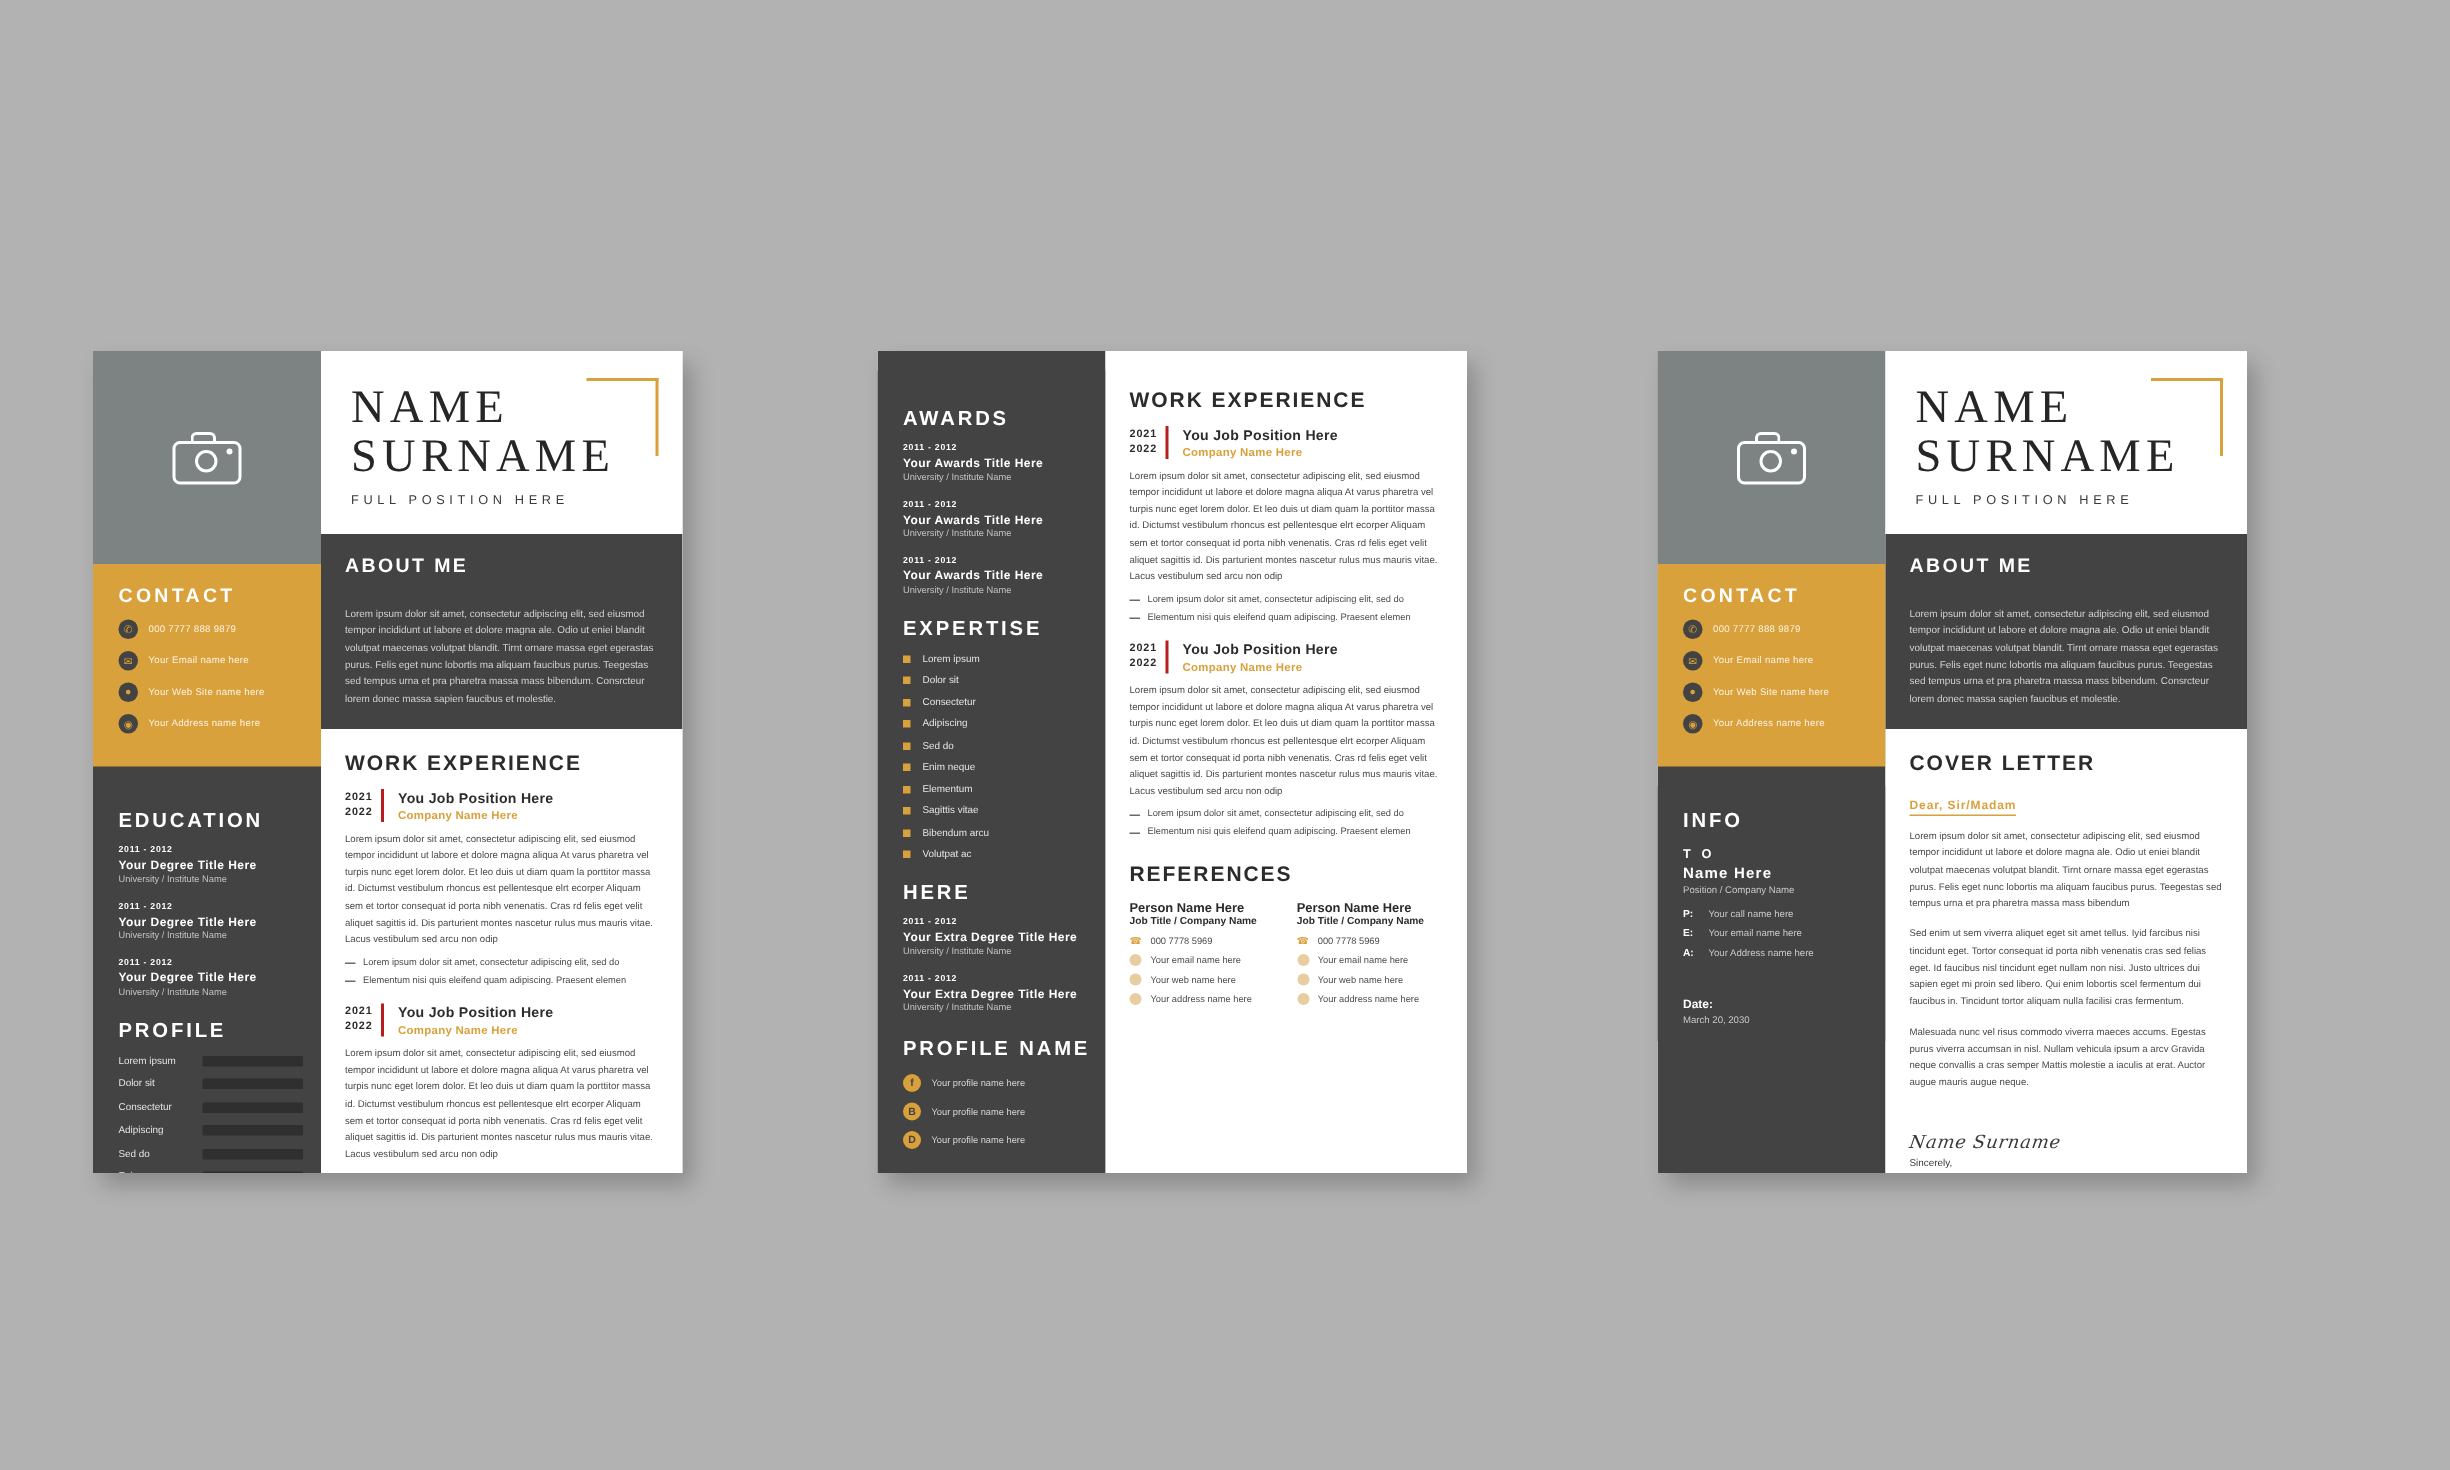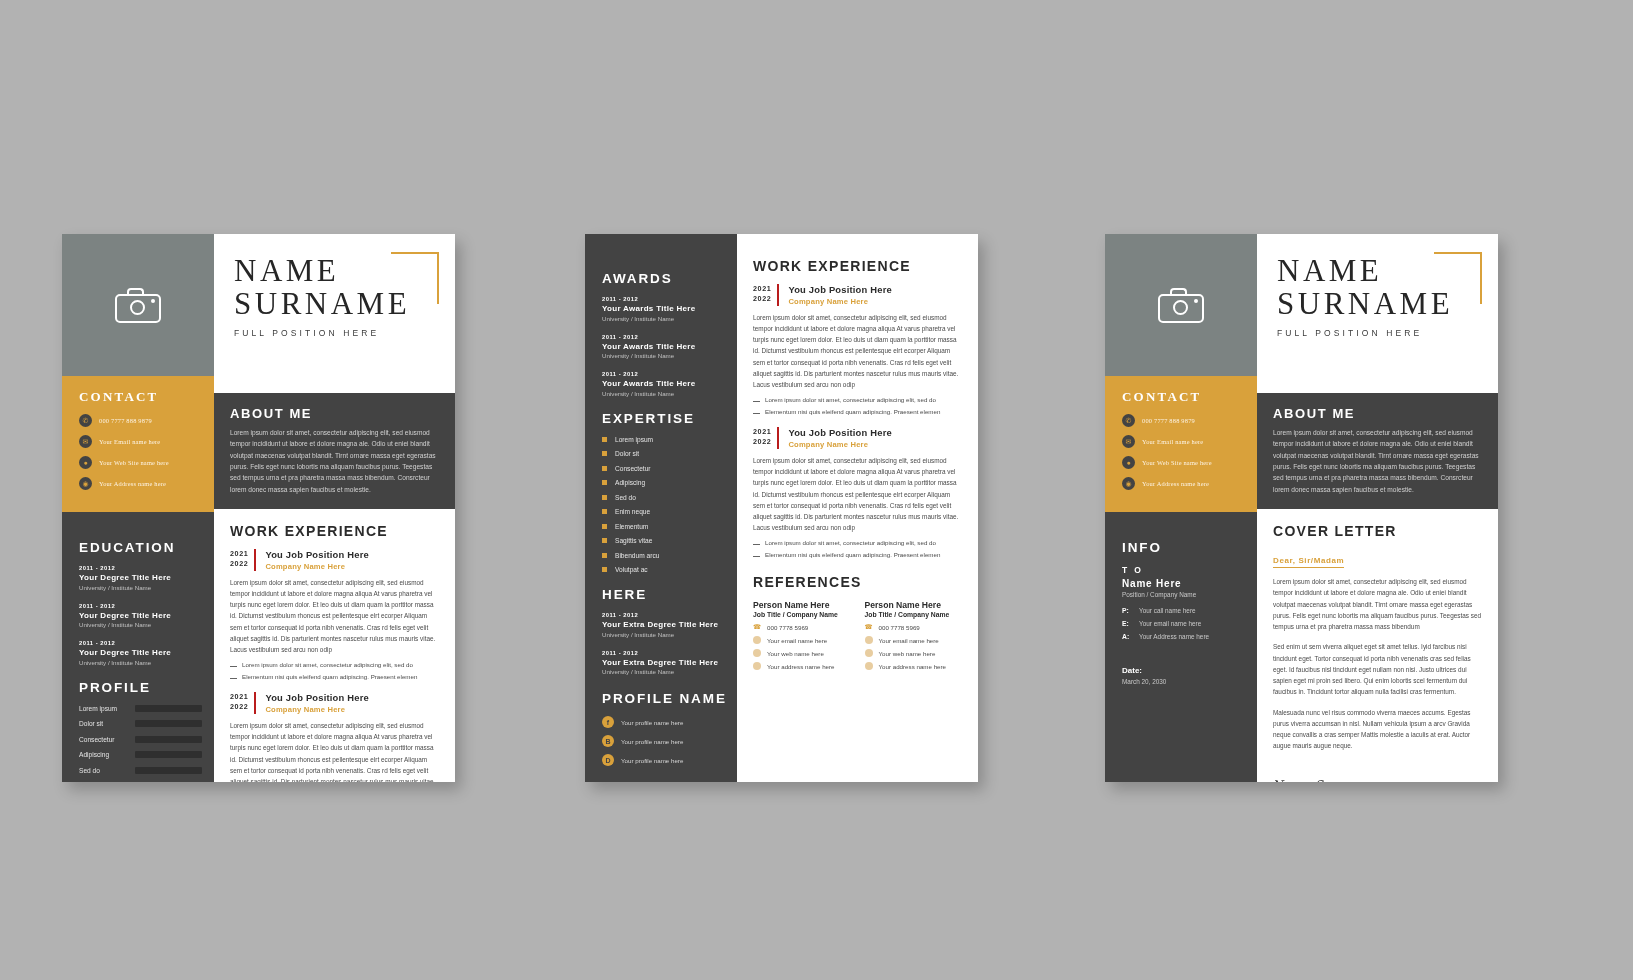--- a/index.html
+++ b/index.html
@@ -44,48 +44,48 @@
   .cam-lens {
     position: absolute; left: 15px; top: 13px; width: 15px; height: 15px;
     border: 2.5px solid #ffffff; border-radius: 50%;
   }
   .cam-dot {
     position: absolute; right: 6px; top: 12px; width: 4px; height: 4px;
     background: #ffffff; border-radius: 50%;
   }
 
   .name-block {
-    height: 159px; background: #ffffff; position: relative;
+    height: 122px; background: #ffffff; position: relative;
     padding: 20px 0 0 20px;
   }
   .name-line {
     font-family: "Liberation Serif", serif;
     font-size: 31px; letter-spacing: 3.5px; color: #262626;
     line-height: 1.08; font-weight: 400;
   }
   .full-position {
     margin-top: 7px; font-size: 8.5px; letter-spacing: 3.1px;
     color: #3a3a3a; font-weight: 500;
   }
   .corner-bracket {
     position: absolute; right: 16px; top: 18px; width: 48px; height: 52px;
     border-top: 2.5px solid #d9a13b; border-right: 2.5px solid #d9a13b;
   }
 
   
-  .contact-band { background: #d9a13b; padding: 13px 0 14px 0; min-height: 110px; font-family: Liberation Serif, serif; }
+  .contact-band { background: #d9a13b; padding: 13px 0 14px 0; min-height: 110px; }
   .about-band  { background: #434343; padding: 13px 16px 14px 16px; min-height: 110px; }
 
   .sec-title-light {
     color: #ffffff; font-size: 13px; font-weight: 700;
     letter-spacing: 2.2px; margin: 0 0 9px 17px;
   }
   .sec-title-about {
     color: #ffffff; font-size: 13px; font-weight: 700;
-    letter-spacing: 1.6px; margin-bottom: 6px;
+    letter-spacing: 1.6px; margin-bottom: 20px;
   }
   .about-text { color: #d2d2d2; font-size: 6.6px; line-height: 1.72; }
 
   .contact-row {
     display: flex; align-items: center; gap: 7px;
     margin: 0 0 8px 17px;
   }
   .cicon {
     width: 13px; height: 13px; border-radius: 50%;
     background: #434343; color: #d9a13b;

